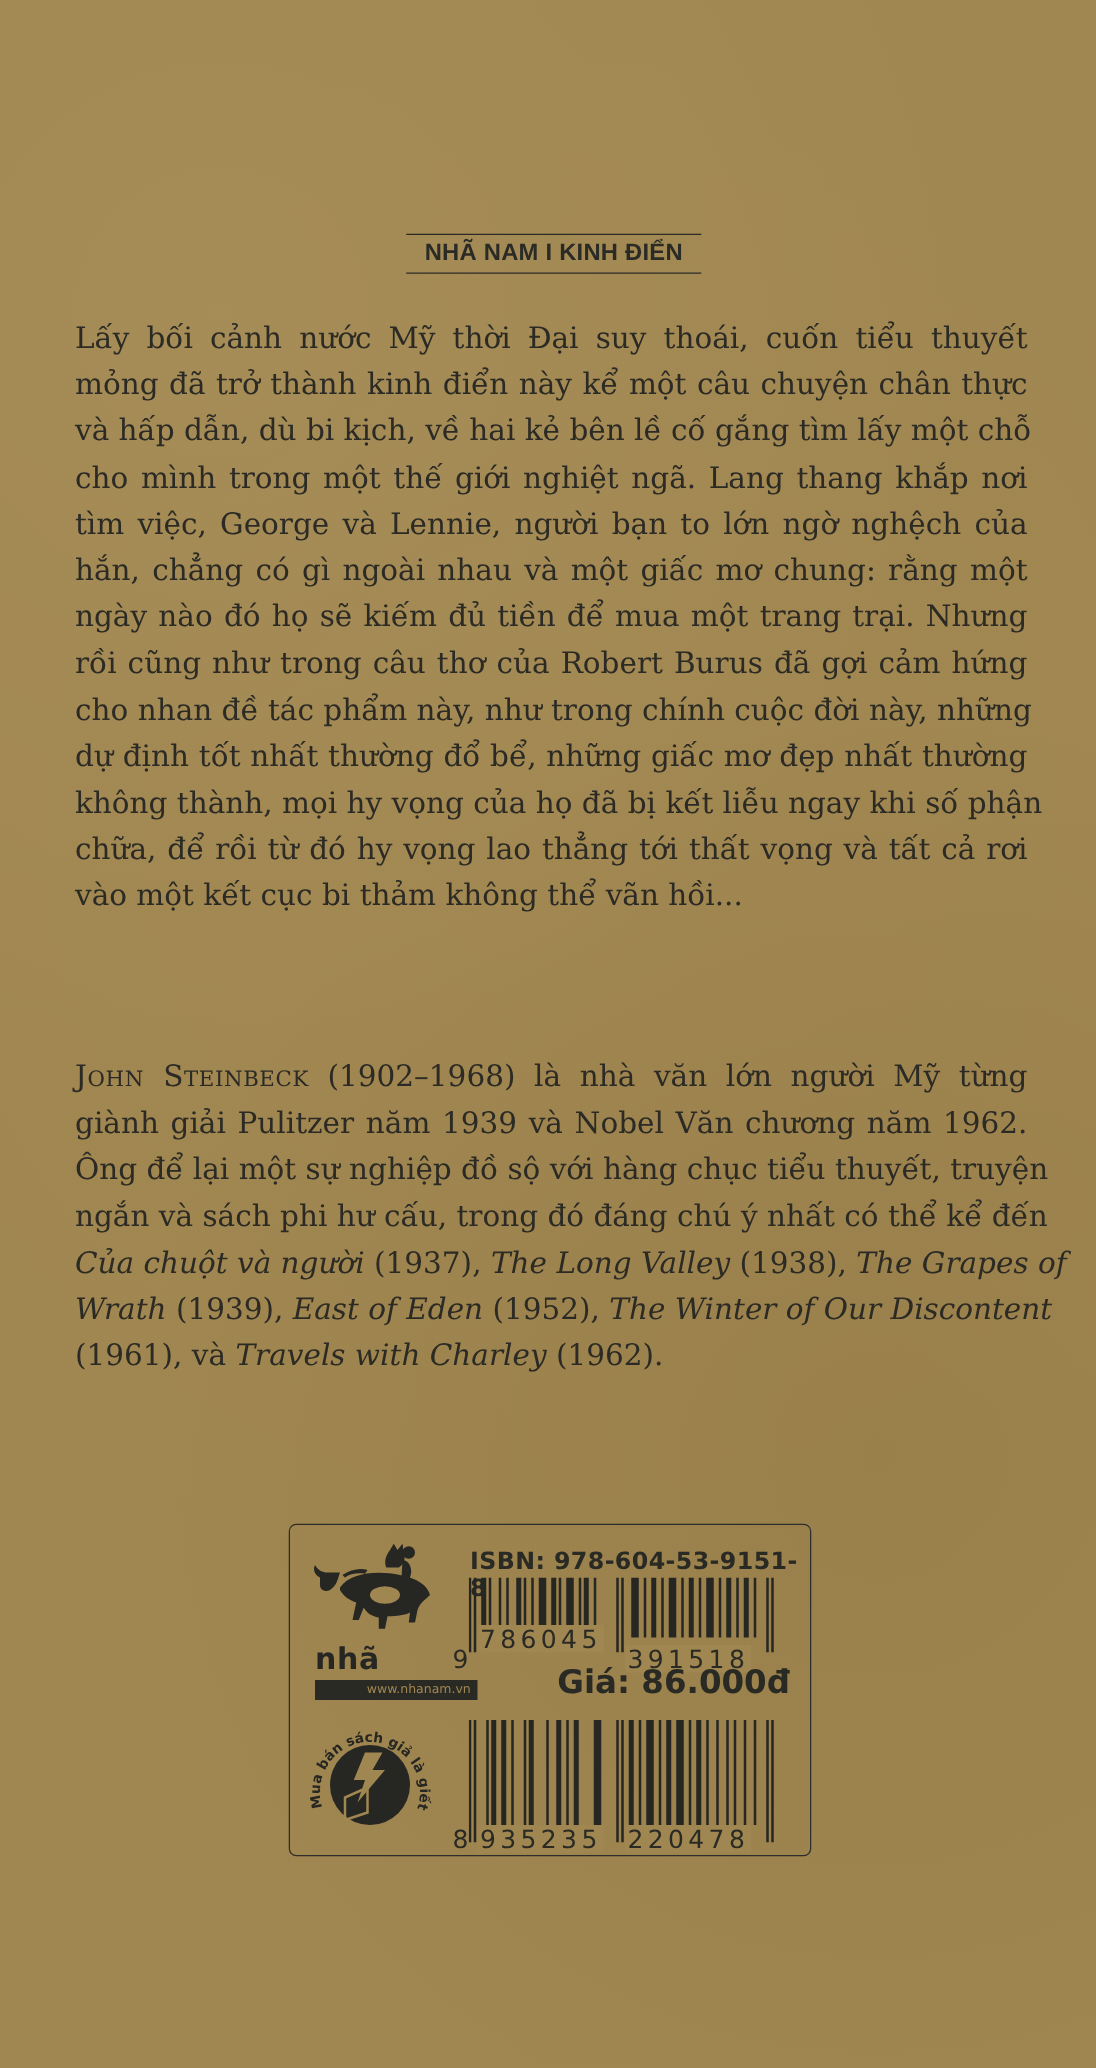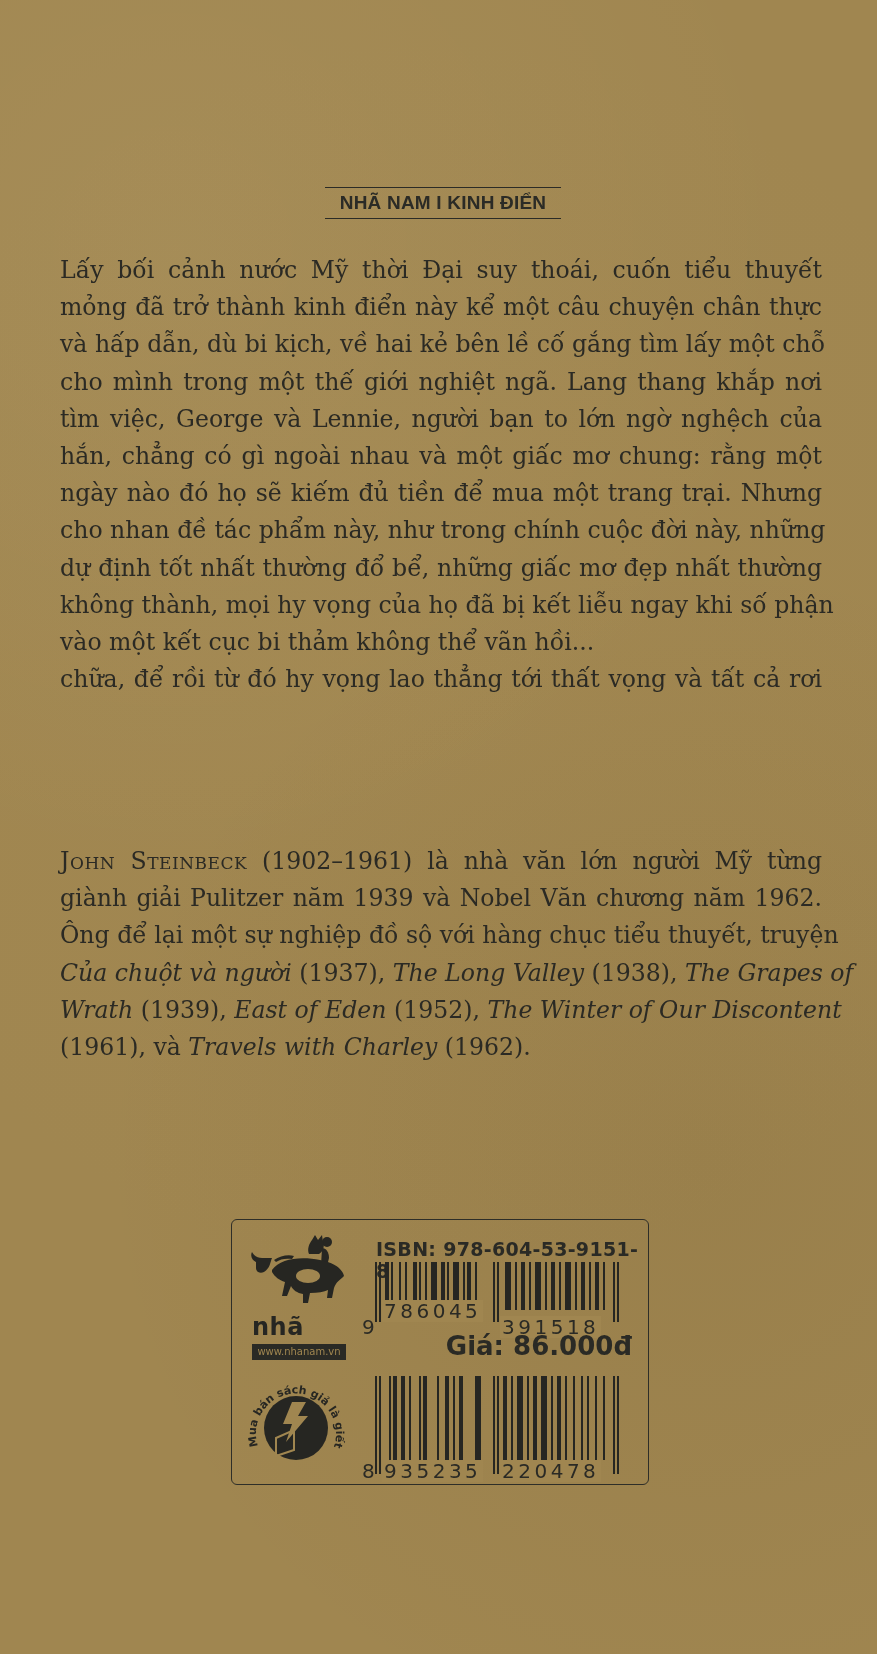--- a/index.html
+++ b/index.html
@@ -44,20 +44,21 @@
   .brand-name {
     position: absolute; left: 20px; top: 95px; width: 94px;
     font-family: "DejaVu Sans", sans-serif; font-weight: bold;
     font-size: 24px; letter-spacing: 0.5px; color: #262622; line-height: 24px;
   }
   .brand-url {
     position: absolute; left: 20px; top: 124px; width: 94px; height: 16px;
     background: #2a2a25; color: #a08650;
     font-family: "DejaVu Sans", sans-serif; font-size: 10px; line-height: 16px;
     text-align: center;
+    padding-left: 36px;
   }
   .seal { position: absolute; left: 8px; top: 148px; width: 112px; height: 112px; }
 
   .isbn-label {
     position: absolute; left: 144px; top: 18px;
     font-family: "DejaVu Sans", sans-serif; font-size: 19px; font-weight: bold;
     color: #2a2a25; letter-spacing: 0.3px; line-height: 22px;
   }
   .barcode { position: absolute; }
   .barcode1 { left: 143px; top: 42px; width: 246px; height: 60px; }
@@ -79,31 +80,33 @@
 <div class="series-header">NHÃ NAM I KINH ĐIỂN</div>
 
 <div class="text-block synopsis">
   <span class="line">Lấy bối cảnh nước Mỹ thời Đại suy thoái, cuốn tiểu thuyết</span>
   <span class="line">mỏng đã trở thành kinh điển này kể một câu chuyện chân thực</span>
   <span class="line">và hấp dẫn, dù bi kịch, về hai kẻ bên lề cố gắng tìm lấy một chỗ</span>
   <span class="line">cho mình trong một thế giới nghiệt ngã. Lang thang khắp nơi</span>
   <span class="line">tìm việc, George và Lennie, người bạn to lớn ngờ nghệch của</span>
   <span class="line">hắn, chẳng có gì ngoài nhau và một giấc mơ chung: rằng một</span>
   <span class="line">ngày nào đó họ sẽ kiếm đủ tiền để mua một trang trại. Nhưng</span>
+  <span class="line">rồi cũng như trong câu thơ của Robert Burus đã gợi cảm hứng</span>
   <span class="line">cho nhan đề tác phẩm này, như trong chính cuộc đời này, những</span>
   <span class="line">dự định tốt nhất thường đổ bể, những giấc mơ đẹp nhất thường</span>
   <span class="line">không thành, mọi hy vọng của họ đã bị kết liễu ngay khi số phận</span>
+  <span class="line">chữa, để rồi từ đó hy vọng lao thẳng tới thất vọng và tất cả rơi</span>
   <span class="line last">vào một kết cục bi thảm không thể vãn hồi...</span>
-  <span class="line">chữa, để rồi từ đó hy vọng lao thẳng tới thất vọng và tất cả rơi</span>
 </div>
 
 <div class="text-block bio">
-  <span class="line"><span class="smallcaps">John Steinbeck</span><span> (1902–1961) là nhà văn lớn người Mỹ từng</span></span>
+  <span class="line"><span class="smallcaps">John Steinbeck</span><span> (1902–1968) là nhà văn lớn người Mỹ từng</span></span>
   <span class="line">giành giải Pulitzer năm 1939 và Nobel Văn chương năm 1962.</span>
   <span class="line">Ông để lại một sự nghiệp đồ sộ với hàng chục tiểu thuyết, truyện</span>
+  <span class="line">ngắn và sách phi hư cấu, trong đó đáng chú ý nhất có thể kể đến</span>
   <span class="line"><em>Của chuột và người</em><span> (1937), </span><em>The Long Valley</em><span> (1938), </span><em>The Grapes of</em></span>
   <span class="line"><em>Wrath</em><span> (1939), </span><em>East of Eden</em><span> (1952), </span><em>The Winter of Our Discontent</em></span>
   <span class="line last"><span>(1961), và </span><em>Travels with Charley</em><span> (1962).</span></span>
 </div>
 
 <div class="imprint-box">
   <div class="logo">
     <svg width="96" height="82" viewBox="0 0 96 82">
       <g fill="#262622">
 

